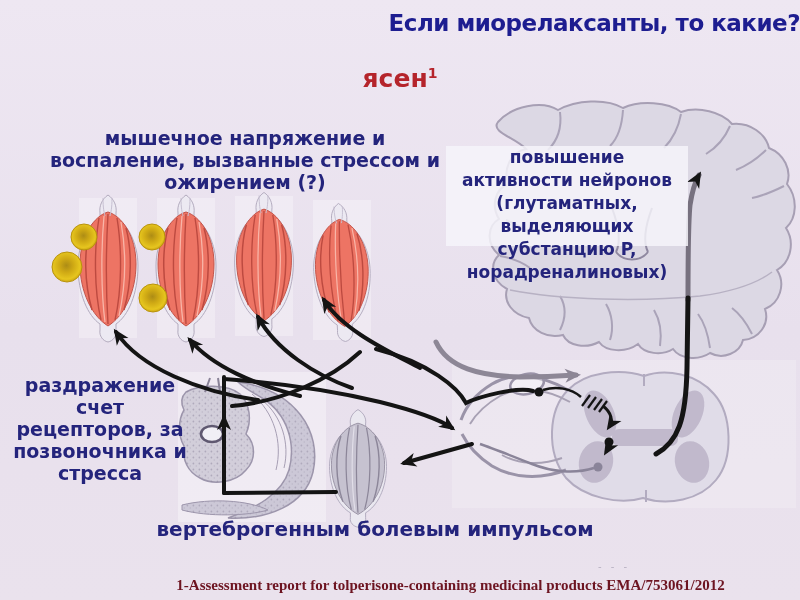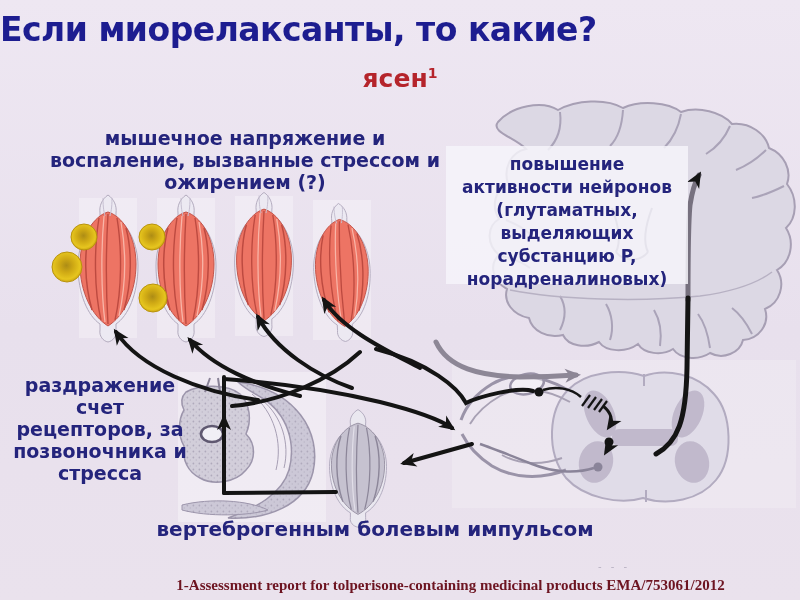--- a/index.html
+++ b/index.html
@@ -3,35 +3,35 @@
 <meta charset="utf-8">
 <style>
   html,body{margin:0;padding:0;}
   .slide{
     position:relative;width:800px;height:600px;overflow:hidden;
     background:linear-gradient(180deg,#eee7f2 0%,#e8e0ed 55%,#eae2ed 100%);
     font-family:"DejaVu Sans","Liberation Sans",sans-serif;
   }
   .abs{position:absolute;}
   .title{
-    top:10px;left:0;width:800px;text-align:left;
-    font-size:33px;font-weight:bold;color:#1d1d90;letter-spacing:-0.5px;
+    top:10px;left:0;width:800px;text-align:right;
+    font-size:23px;font-weight:bold;color:#1d1d90;letter-spacing:-0.5px;
   }
   .subtitle{
     top:59px;left:0;width:800px;text-align:center;
     font-size:25px;font-weight:bold;color:#b5242b;line-height:29px;
   }
   .subtitle sup{font-size:14px;}
   .lbl{font-weight:bold;color:#24247c;text-align:center;}
   .lbl-stress{top:127px;left:40px;width:410px;font-size:19px;line-height:22px;}
   .neurons-box{
-    top:146px;left:446px;width:242px;height:138px;
+    top:146px;left:446px;width:242px;height:100px;
     background:rgba(246,244,250,0.84);
     font-size:17px;line-height:23px;text-align:center;
-    padding-top:7px;box-sizing:border-box;
+    box-sizing:border-box;
   }
   .lbl-receptors{top:374px;left:10px;width:180px;font-size:19px;line-height:22px;}
   .caption{top:517px;left:60px;width:630px;text-align:center;font-size:20px;line-height:25px;}
   .footnote{
     top:577px;left:105px;right:4px;text-align:center;
     font-family:"Liberation Serif","DejaVu Serif",serif;
     font-weight:bold;font-size:15px;color:#6d1421;
   }
   .watermark{top:561px;left:598px;font-size:10px;color:#b7b0c2;letter-spacing:3px;}
   svg{display:block;}

